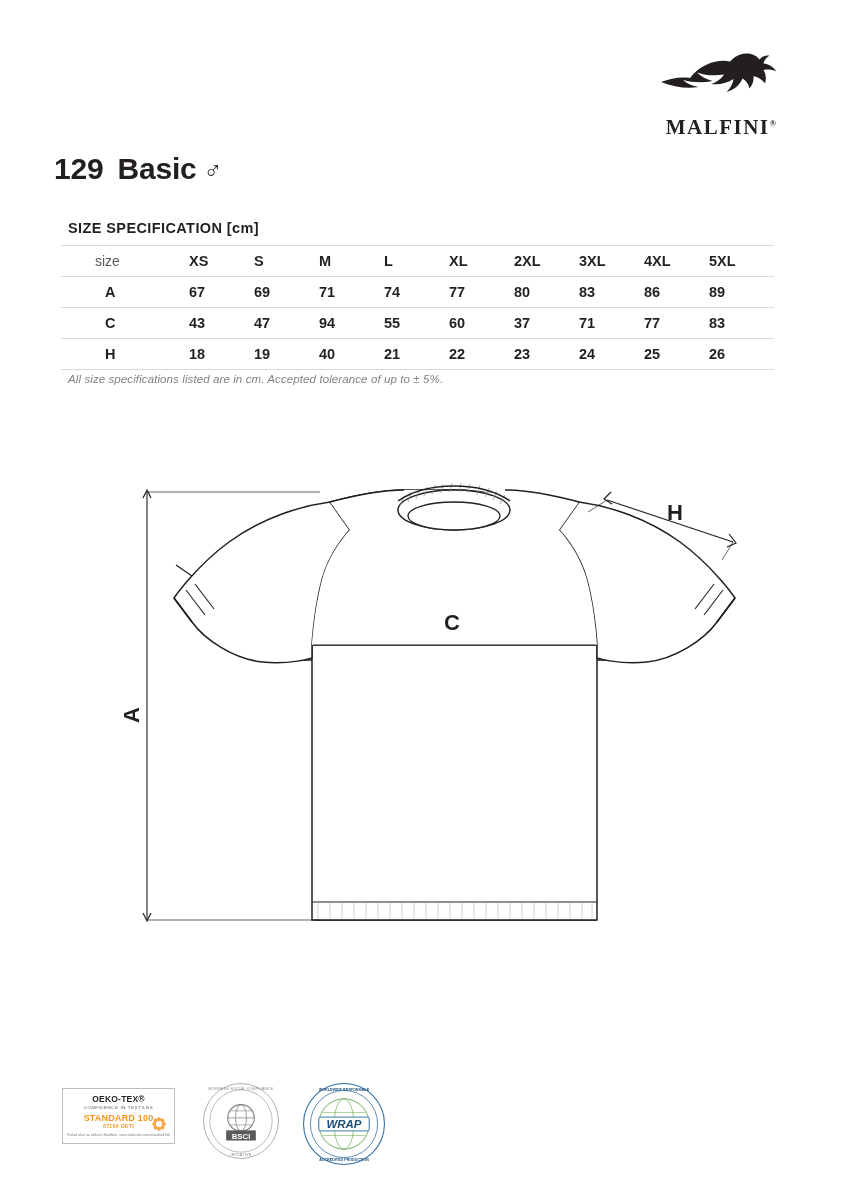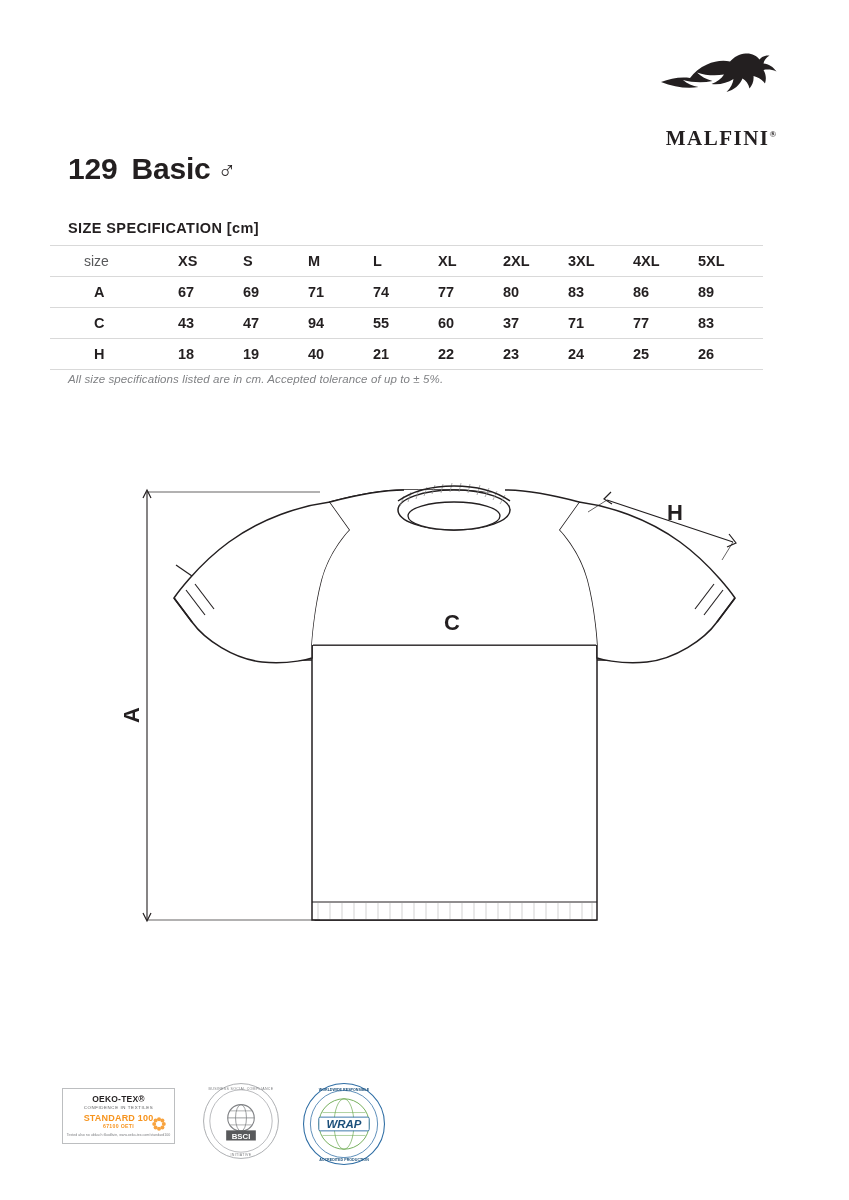--- a/index.html
+++ b/index.html
@@ -22,34 +22,34 @@
     width: 140px;
     text-align: center;
   }
   .logo-bird { display: block; width: 125px; height: 60px; margin: 0 auto; }
   .logo-text {
     font-family: "Liberation Serif", serif;
     font-weight: bold;
     font-size: 21px;
     letter-spacing: 1.5px;
     color: #231f20;
-    margin-top: 18px;
+    margin-top: 7px;
     position: relative;
     display: inline-block;
   }
   .logo-text .reg {
     font-size: 9px;
     vertical-align: super;
     letter-spacing: 0;
   }
 
   
   .title {
     position: absolute;
-    left: 68px; top: 152px;
+    left: 54px; top: 152px;
     font-size: 30px;
     font-weight: bold;
     letter-spacing: -0.2px;
     white-space: nowrap;
     text-align: right;
   }
   .title .code { font-weight: bold; }
   .title .name { font-weight: bold; margin-left: 14px; }
   .title .gender { font-size: 25px; margin-left: 7px; font-weight: normal; }
 
@@ -59,21 +59,21 @@
     left: 68px; top: 220px;
     font-size: 14.5px;
     font-weight: bold;
     letter-spacing: 0.4px;
   }
   .spec-heading .unit { font-weight: bold; }
 
   
   .size-table {
     position: absolute;
-    left: 50px; top: 245px;
+    left: 61px; top: 245px;
     width: 713px;
     border-collapse: collapse;
     font-size: 14.5px;
   }
   .size-table th, .size-table td {
     padding: 0;
     height: 31px;
     text-align: left;
     font-weight: bold;
     color: #231f20;

